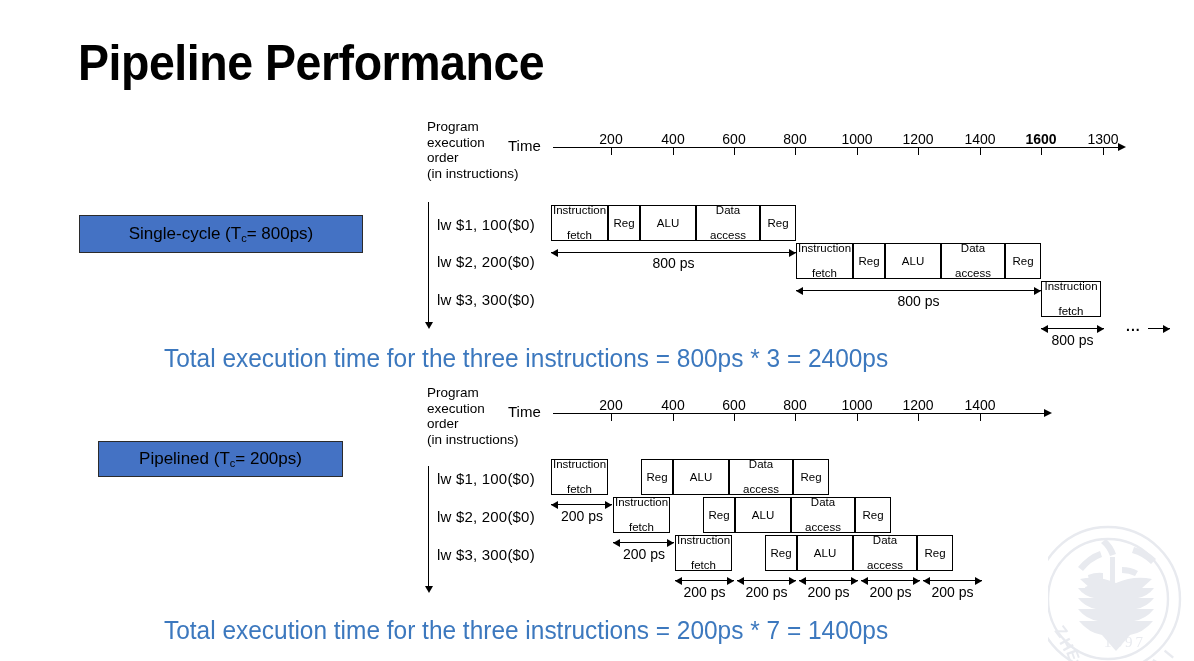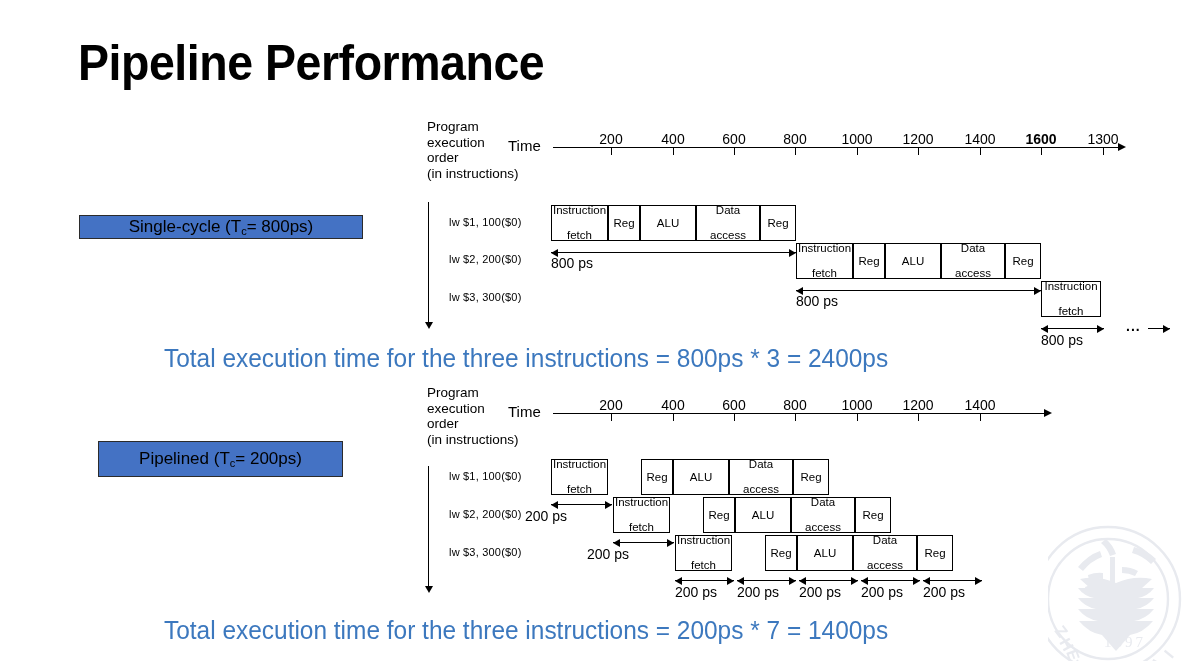--- a/index.html
+++ b/index.html
@@ -42,38 +42,38 @@
   .tick{background:#000;width:1.2px;height:7px;}
   .axisarrow{
     width:0;height:0;border-left:8px solid #000;
     border-top:4.5px solid transparent;border-bottom:4.5px solid transparent;
   }
   .vline{background:#000;width:1.3px;}
   .varrow{
     width:0;height:0;border-top:7px solid #000;
     border-left:4px solid transparent;border-right:4px solid transparent;
   }
-  .instr{font-size:11px;color:#000;white-space:nowrap;letter-spacing:0.2px;margin-left:12px;}
+  .instr{font-size:15px;color:#000;white-space:nowrap;letter-spacing:0.2px;}
 
   .stage{
     position:absolute;border:1px solid #000;box-sizing:border-box;background:#fff;
     font-size:11.5px;color:#000;line-height:12.5px;text-align:center;
     display:flex;align-items:center;justify-content:center;
   }
   .stage span{display:block;padding:0 1px;}
 
   
   .marrow{position:absolute;height:9px;}
   .marrow .bar{position:absolute;left:0;right:0;top:4px;height:1.2px;background:#000;}
   .marrow .lh{position:absolute;left:0;top:0.5px;width:0;height:0;
     border-right:7px solid #000;border-top:4px solid transparent;border-bottom:4px solid transparent;}
   .marrow .rh{position:absolute;right:0;top:0.5px;width:0;height:0;
     border-left:7px solid #000;border-top:4px solid transparent;border-bottom:4px solid transparent;}
   .marrow.right-only .bar{left:0;}
-  .mlabel{position:absolute;font-size:14px;color:#000;text-align:left;white-space:nowrap;}
+  .mlabel{position:absolute;font-size:14px;color:#000;text-align:center;white-space:nowrap;}
   .dots{position:absolute;font-size:14px;font-weight:bold;color:#000;letter-spacing:1px;}
 
   
   #watermark{
     right:-4px;bottom:-10px;width:150px;height:150px;opacity:1;
   }
 </style>
 </head>
 <body>
 
@@ -175,21 +175,21 @@
       <div class="rh"></div>
   </div>
   <div class="dots" style="left:1126px;top:318px;">...</div>
   <div class="marrow right-only" style="left:1148px;top:324px;width:22px;">
     <div class="bar"></div>
       <div class="rh"></div>
   </div>
   <div class="mlabel" style="left:1041px;top:332px;width:63px;">800 ps</div>
 </div>
 
-<div class="abs bluebox" style="left:79px;top:215px;width:284px;height:24px;">
+<div class="abs bluebox" style="left:79px;top:215px;width:284px;height:38px;">
   <span><span>Single-cycle (T</span><sub>c</sub><span>= 800ps)</span></span>
 </div>
 
 <div class="abs caption" style="left:164px;top:343px;">Total execution time for the three instructions = 800ps * 3 = 2400ps</div>
 
 <div class="abs" style="left:0;top:0;width:1194px;height:661px;">
 
   <div class="abs dhead" style="left:427px;top:385px;">
     <div>Program</div>
     <div>execution</div>

